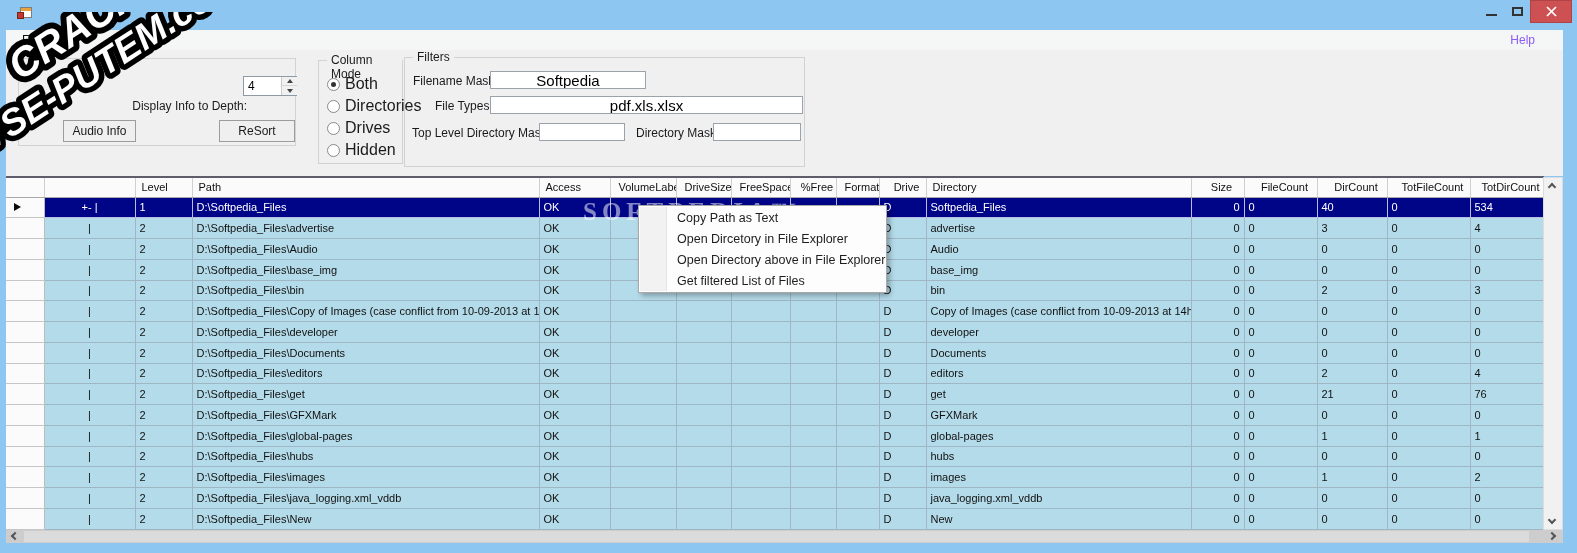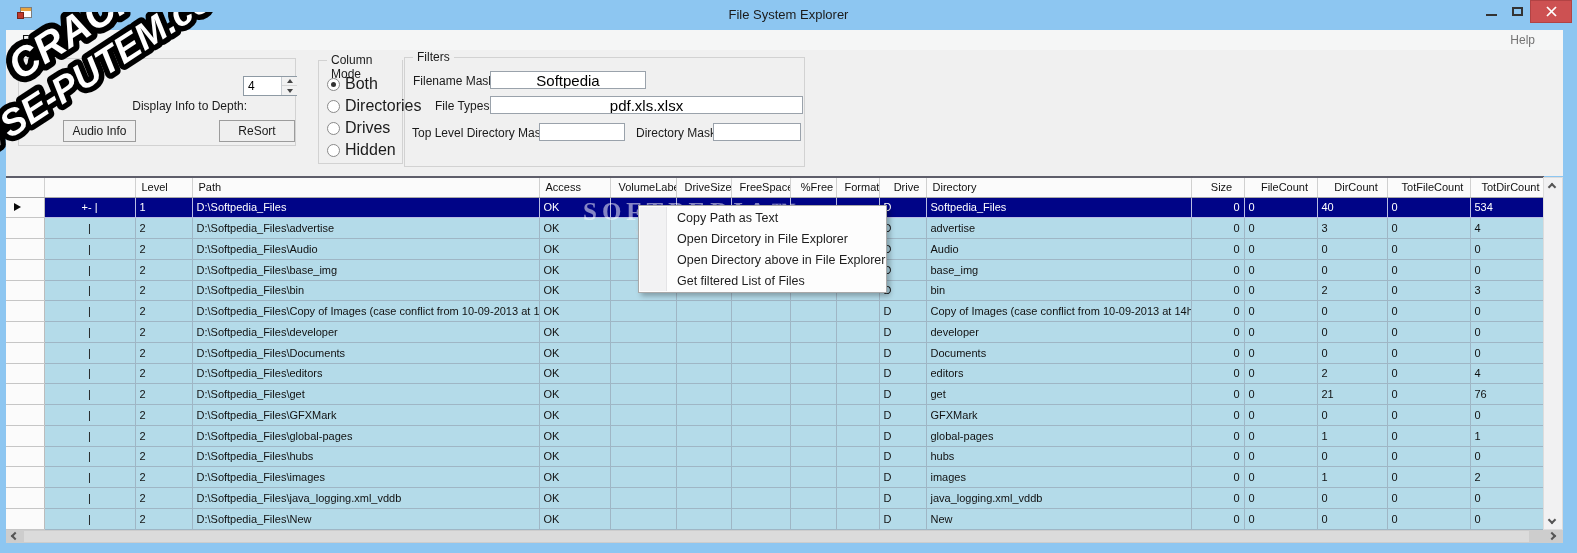--- a/index.html
+++ b/index.html
@@ -16,21 +16,21 @@
   .winbtn { position:absolute; top:0; height:23px; display:flex; align-items:center; justify-content:center; }
   .btn-min { left:1478px; width:26px; }
   .btn-max { left:1504px; width:26px; }
   .btn-close { left:1530px; width:42px; background:#cd5152; border:1px solid #b24344; }
   .glyph-min { width:11px; height:2px; background:#333; margin-top:6px; }
   .glyph-max { width:11px; height:9px; border:2px solid #333; background:transparent; }
 
   
   .menubar { position:absolute; left:6px; top:30px; width:1557px; height:20px; background:#f5f6f6; }
   .menu-item-file { position:absolute; left:16px; top:3px; font-size:12px; color:#111; }
-  .menu-item-help { position:absolute; right:28px; top:3px; font-size:12px; color:#737373; }
+  .menu-item-help { position:absolute; right:28px; top:3px; font-size:12px; color:#8b5cf6; }
   .panel { position:absolute; left:6px; top:50px; width:1557px; height:126px; background:#f0f0f0; }
 
   .groupbox { position:absolute; border:1px solid #d2d2d2; background:transparent; }
   .groupbox .gb-title { position:absolute; top:-8px; left:8px; background:#f0f0f0; padding:0 4px; font-size:12px; color:#1a1a1a; }
 
   .gb-depth { left:12px; top:8px; width:278px; height:88px; }
   .depth-label { position:absolute; left:28px; top:21px; width:200px; text-align:right; font-size:12px; color:#1a1a1a;margin-top:19px; }
   .spinner { position:absolute; left:224px; top:17px; width:54px; height:20px; border:1px solid #8e9aa4; background:#fff; }
   .spinner input { position:absolute; left:0; top:0; width:37px; height:18px; border:0; outline:none; font-size:12px; padding-left:4px; font-family:"Liberation Sans",sans-serif; }
   .spin-btns { position:absolute; right:0; top:0; width:15px; height:18px; border-left:1px solid #c7ccd1; }
@@ -96,21 +96,20 @@
 </head>
 <body>
 
 <div class="window">
 
   <div class="titlebar">
     <span class="app-icon">
       <span class="win"></span>
       <span class="sq"></span>
     </span>
-    <div class="title">File System Explorer</div>
     <div class="winbtn btn-min">
         <span class="glyph-min"></span>
       </div>
     <div class="winbtn btn-max">
         <span class="glyph-max"></span>
       </div>
     <div class="winbtn btn-close">
       <svg width="13" height="13" viewBox="0 0 13 13">
         <line x1="2" y1="2" x2="11" y2="11" stroke="#ffffff" stroke-width="1.7"></line>
         <line x1="11" y1="2" x2="2" y2="11" stroke="#ffffff" stroke-width="1.7"></line>

